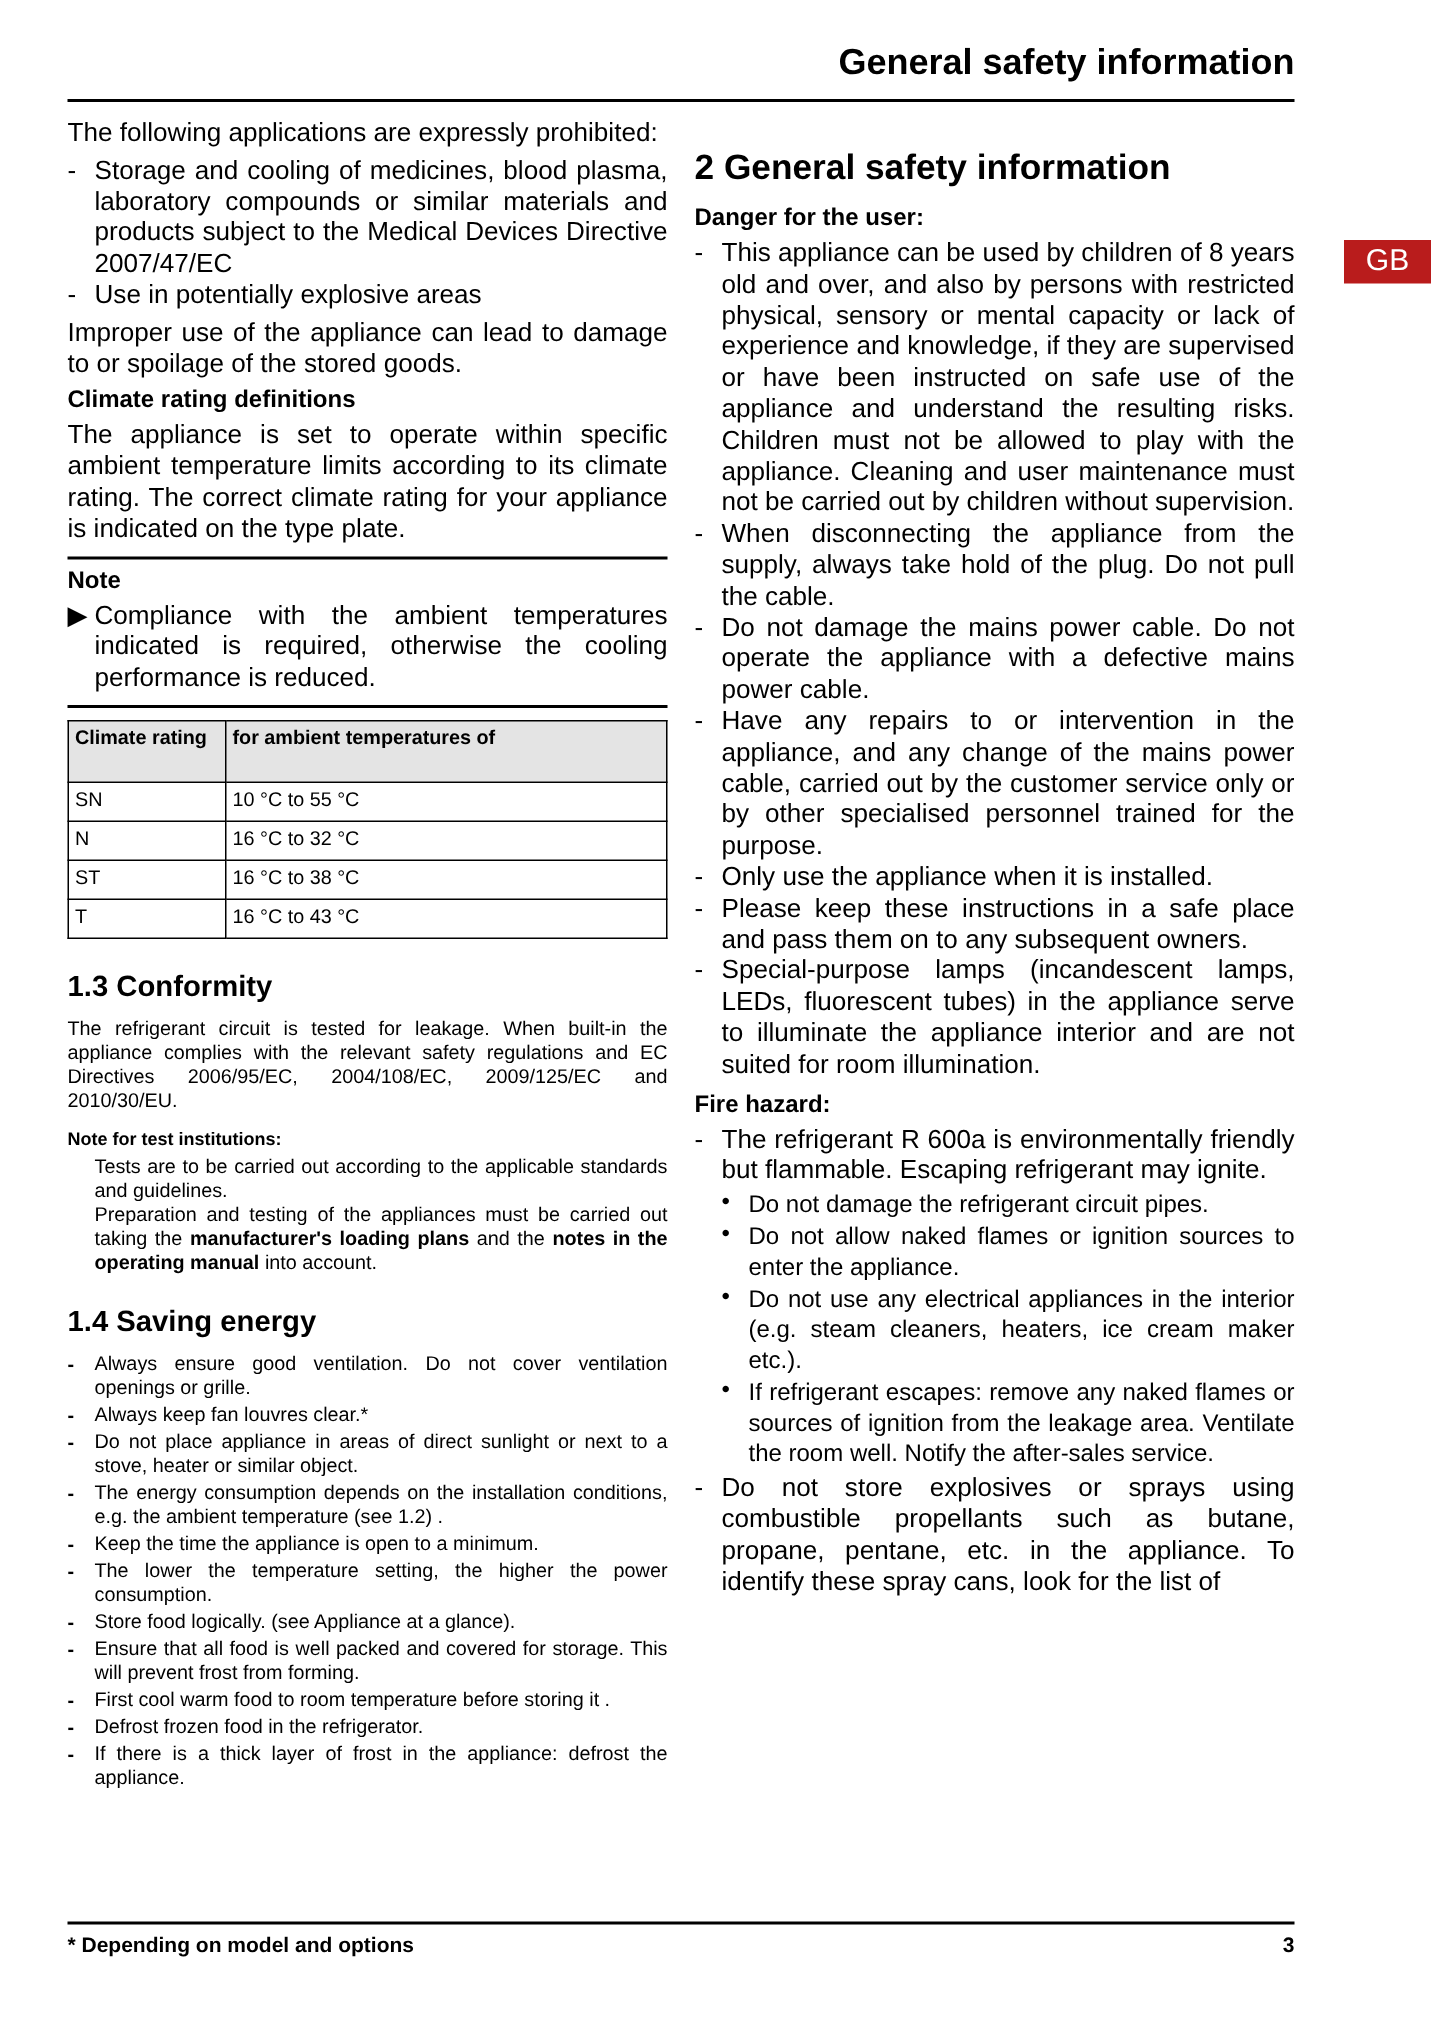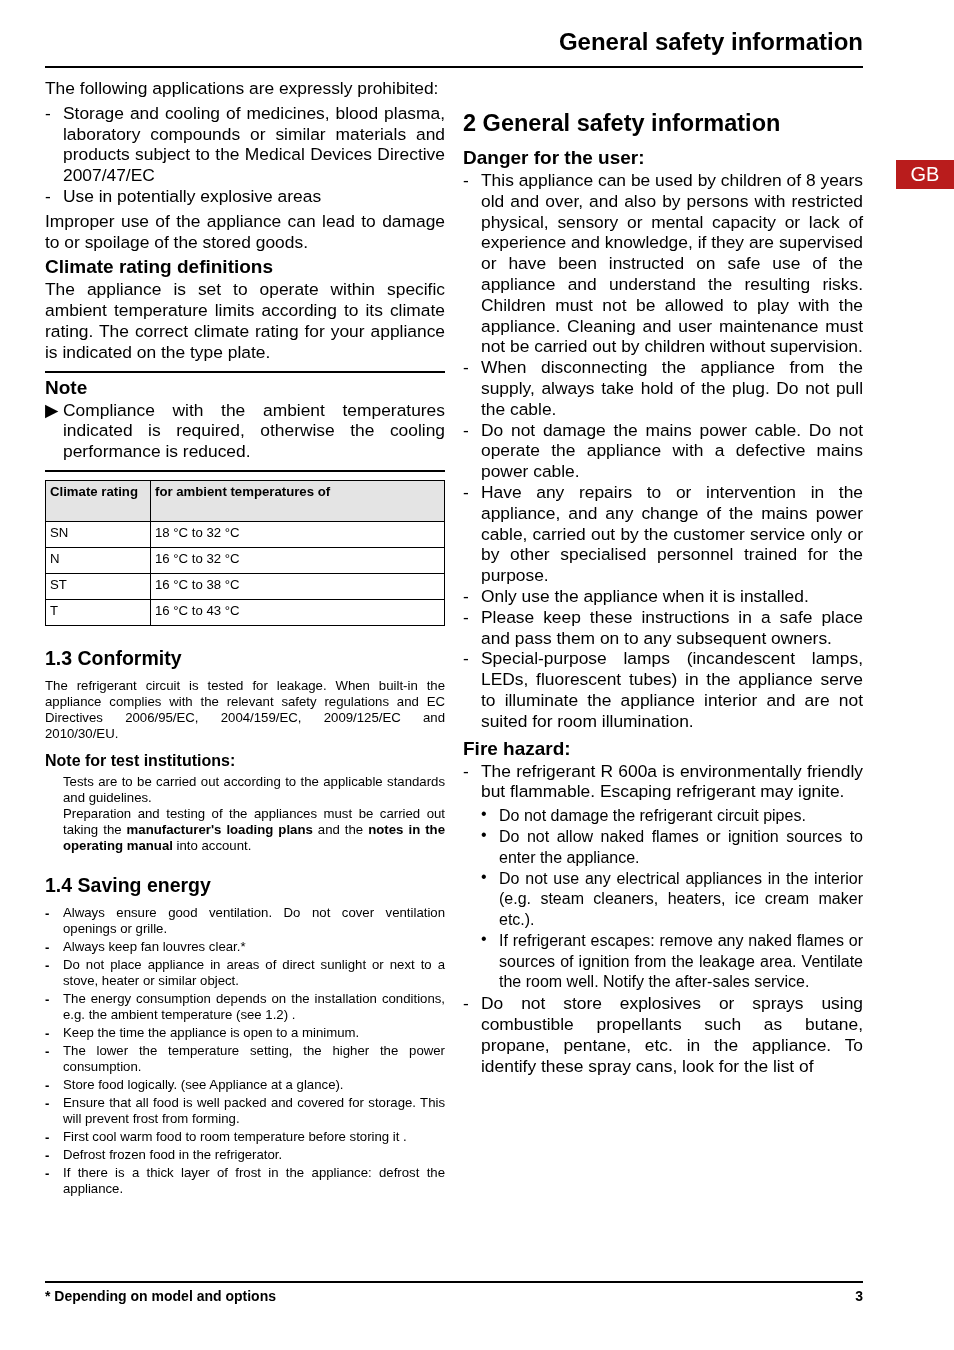--- a/index.html
+++ b/index.html
@@ -14,24 +14,24 @@
   .col-right { left: 463px; width: 400px; }
   .p-lg { font-size: 17.4px; line-height: 20.8px; text-align: justify; margin: 0 0 4px 0; }
   .p-sm { font-size: 13.2px; line-height: 16px; text-align: justify; margin: 0; }
   .dash-list { list-style: none; margin: 0; padding: 0; }
   .dash-list li { position: relative; padding-left: 18px; text-align: justify; }
   .dash-list li::before { content: "-"; position: absolute; left: 0; top: 0; }
   .lg li { font-size: 17.4px; line-height: 20.8px; }
   .sm li { font-size: 13.2px; line-height: 16px; }
   .sm-e li { font-size: 13.2px; line-height: 16px; margin-bottom: 2px; }
   .sm-e li::before { font-weight: bold; top: 1px; }
-  .h-bold { font-weight: bold; font-size: 19px; line-height: 21px; margin: 0 0 2px 0; }
+  .h-bold { font-weight: bold; font-size: 16px; line-height: 21px; margin: 0 0 2px 0; }
   .h-section { font-weight: bold; font-size: 19.5px; margin: 14px 0 8px 0; }
   .h-chapter { font-weight: bold; font-size: 23.5px; margin: 30px 0 10px 0; }
-  .h-small { font-weight: bold; font-size: 16px; margin: 10px 0 4px 0; }
+  .h-small { font-weight: bold; font-size: 12px; margin: 10px 0 4px 0; }
   .rule { height: 2px; background: #000; margin: 8px 0 4px 0; }
   .note-row { display: flex; font-size: 17.4px; line-height: 20.8px; }
   .note-row .tri { width: 18px; flex: none; }
   .note-row .txt { text-align: justify; }
   table.climate { width: 100%; border-collapse: collapse; margin-top: 8px; font-size: 13.2px; }
   table.climate th, table.climate td { border: 1px solid #000; text-align: left; vertical-align: top; padding: 3px 4px; }
   table.climate th { background: #e4e4e4; font-weight: bold; height: 34px; line-height: 16px; }
   table.climate td { height: 19px; }
   table.climate .c1 { width: 96px; }
   .indent { padding-left: 18px; }
@@ -68,39 +68,39 @@
   <div class="rule"></div>
 
   <table class="climate">
     <tbody>
         <tr>
       <th class="c1">Climate rating</th>
       <th>for ambient temperatures of</th>
     </tr>
     <tr>
       <td>SN</td>
-      <td>18 °C to 32 °C</td>
+      <td>10 °C to 55 °C</td>
     </tr>
     <tr>
       <td>N</td>
       <td>16 °C to 32 °C</td>
     </tr>
     <tr>
       <td>ST</td>
       <td>16 °C to 38 °C</td>
     </tr>
     <tr>
       <td>T</td>
       <td>16 °C to 43 °C</td>
     </tr>
   </tbody>
     </table>
 
   <div class="h-section" style="margin-top:21px;">1.3 Conformity</div>
-  <p class="p-sm">The refrigerant circuit is tested for leakage. When built-in the appliance complies with the relevant safety regulations and EC Directives 2006/95/EC, 2004/159/EC, 2009/125/EC and 2010/30/EU.</p>
+  <p class="p-sm">The refrigerant circuit is tested for leakage. When built-in the appliance complies with the relevant safety regulations and EC Directives 2006/95/EC, 2004/108/EC, 2009/125/EC and 2010/30/EU.</p>
   <div class="h-small">Note for test institutions:</div>
   <div class="indent">
     <p class="p-sm">Tests are to be carried out according to the applicable standards and guidelines.</p>
     <p class="p-sm"><span>Preparation and testing of the appliances must be carried out taking the </span><b>manufacturer's loading plans</b><span> and the </span><b>notes in the operating manual</b><span> into account.</span></p>
   </div>
 
   <div class="h-section" style="margin-top:20px;">1.4 Saving energy</div>
   <ul class="dash-list sm-e">
     <li>Always ensure good ventilation. Do not cover ventilation openings or grille.</li>
     <li>Always keep fan louvres clear.*</li>
@@ -110,21 +110,21 @@
     <li>The lower the temperature setting, the higher the power consumption.</li>
     <li>Store food logically. (see Appliance at a glance).</li>
     <li>Ensure that all food is well packed and covered for storage. This will prevent frost from forming.</li>
     <li>First cool warm food to room temperature before storing it .</li>
     <li>Defrost frozen food in the refrigerator.</li>
     <li>If there is a thick layer of frost in the appliance: defrost the appliance.</li>
   </ul>
 </div>
 
 <div class="col col-right">
-  <div class="h-chapter" style="margin-top:32px;">2 General safety information</div>
+  <div class="h-chapter" style="margin-top:20px;">2 General safety information</div>
   <div class="h-bold">Danger for the user:</div>
   <ul class="dash-list lg">
     <li>This appliance can be used by children of 8 years old and over, and also by persons with restricted physical, sensory or mental capacity or lack of experience and knowledge, if they are supervised or have been instructed on safe use of the appliance and understand the resulting risks. Children must not be allowed to play with the appliance. Cleaning and user maintenance must not be carried out by children without supervision.</li>
     <li>When disconnecting the appliance from the supply, always take hold of the plug. Do not pull the cable.</li>
     <li>Do not damage the mains power cable. Do not operate the appliance with a defective mains power cable.</li>
     <li>Have any repairs to or intervention in the appliance, and any change of the mains power cable, carried out by the customer service only or by other specialised personnel trained for the purpose.</li>
     <li>Only use the appliance when it is installed.</li>
     <li>Please keep these instructions in a safe place and pass them on to any subsequent owners.</li>
     <li>Special-purpose lamps (incandescent lamps, LEDs, fluorescent tubes) in the appliance serve to illuminate the appliance interior and are not suited for room illumination.</li>
   </ul>

